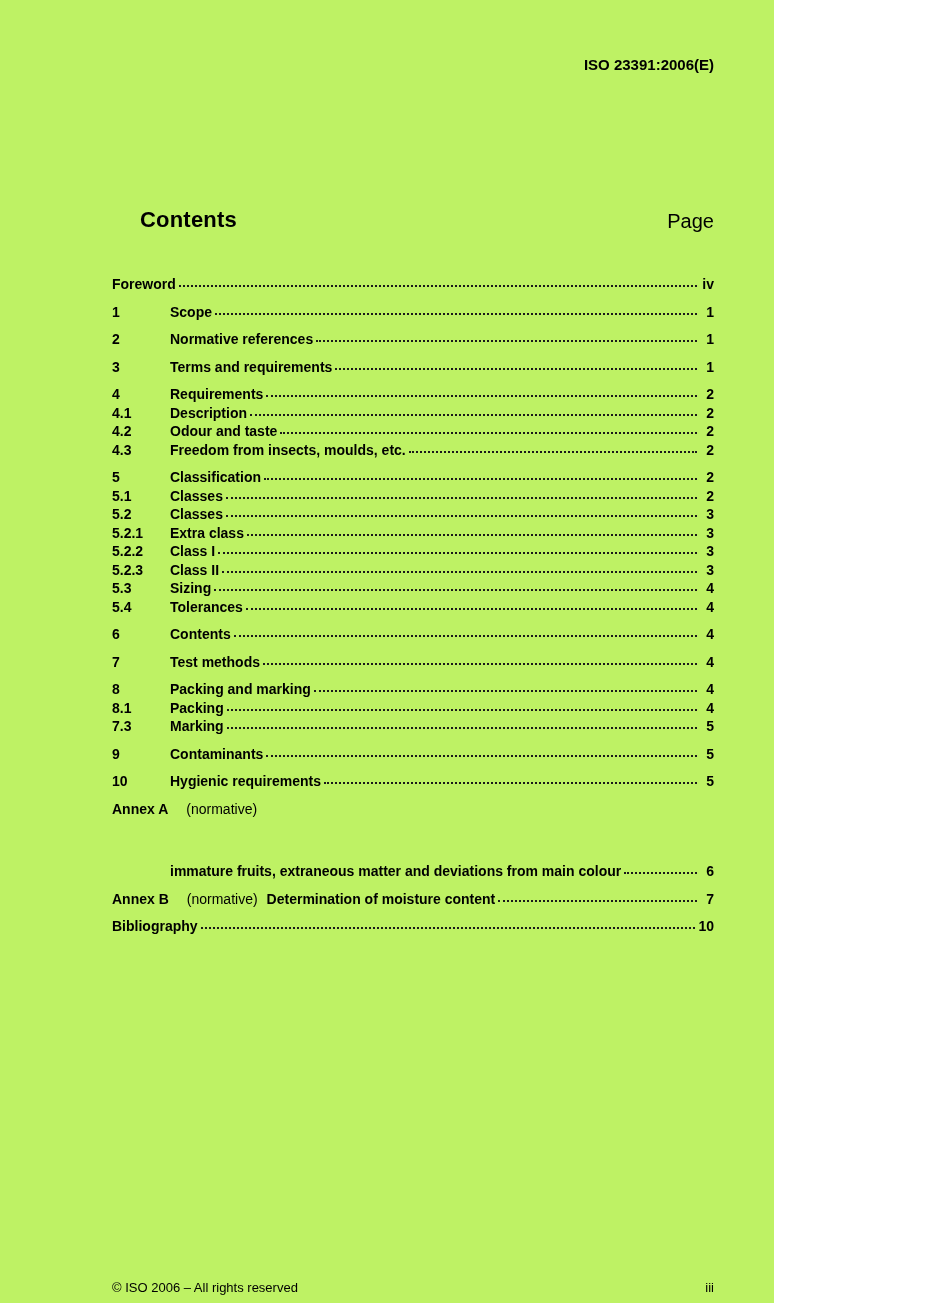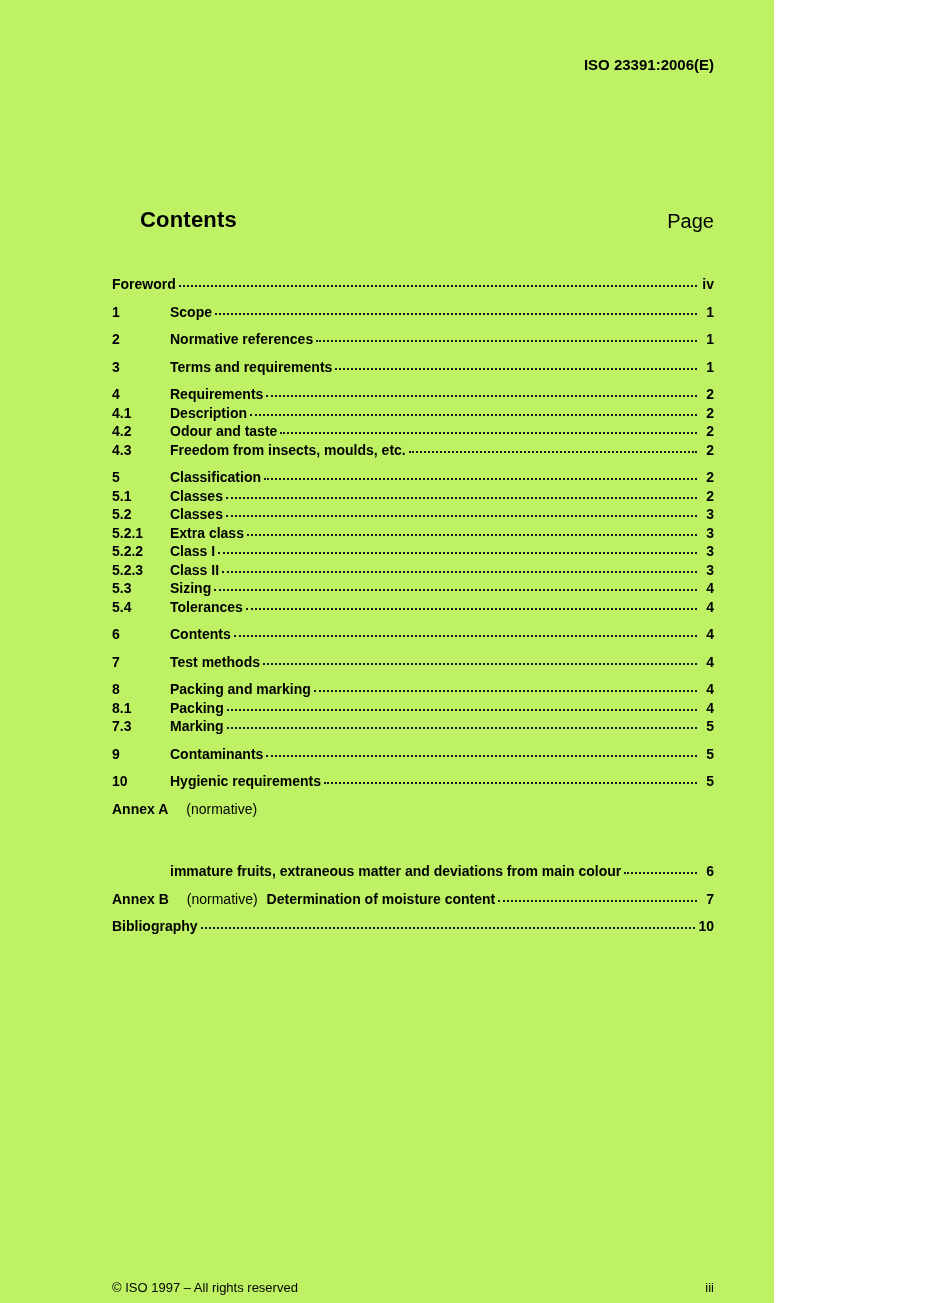--- a/index.html
+++ b/index.html
@@ -322,17 +322,17 @@
       <div class="toc-row group-start">
         <div class="toc-line">
           <span class="title">Bibliography</span>
           <span class="leader"></span>
           <span class="pagenum">10</span>
         </div>
       </div>
     </div>
 
   <div class="doc-footer">
-    <span>© ISO 1997 – All rights reserved</span>
+    <span>© ISO 2006 – All rights reserved</span>
     <span>iii</span>
   </div>
 
 </div>
 
 </body></html>

